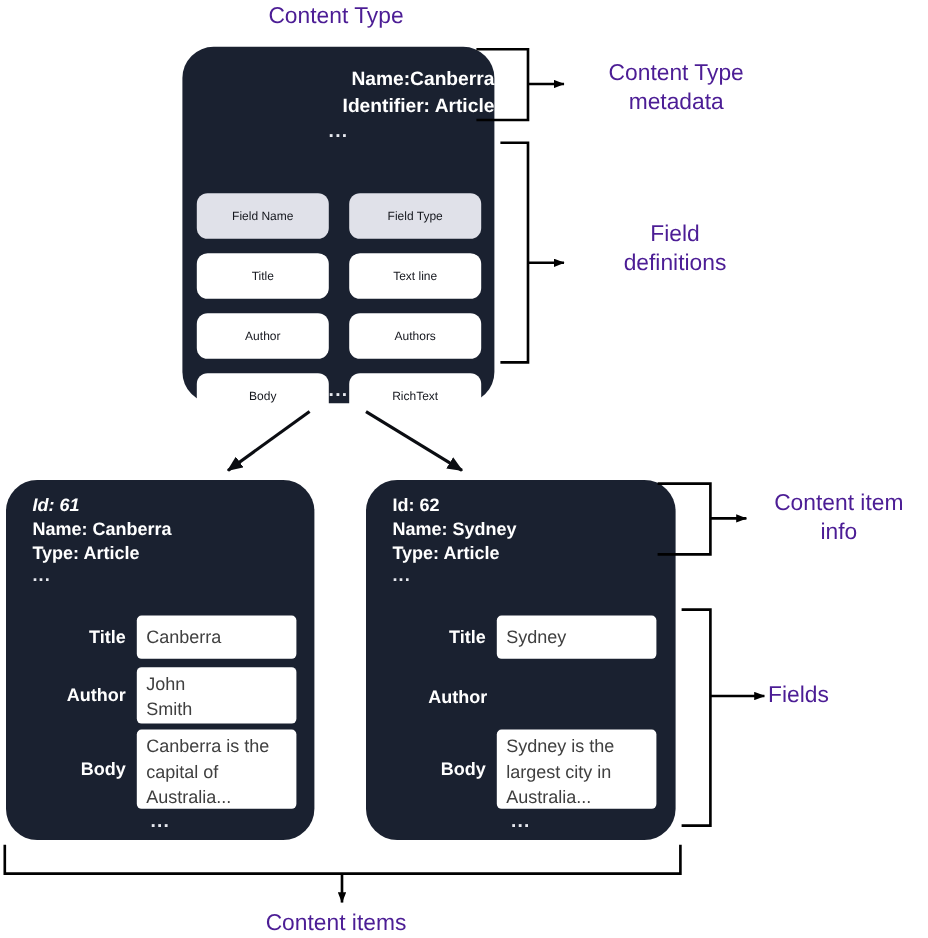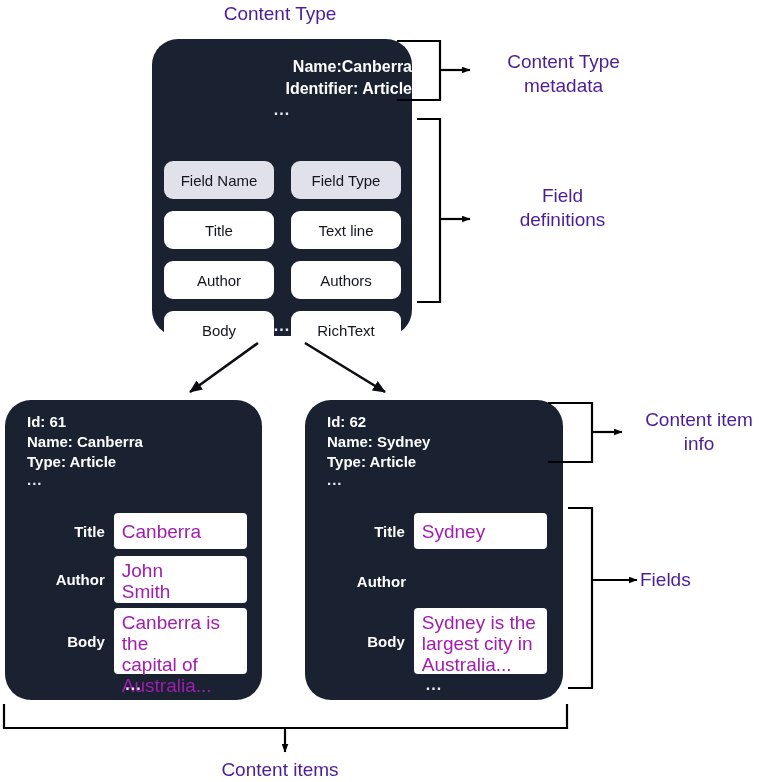--- a/index.html
+++ b/index.html
@@ -61,21 +61,21 @@
     letter-spacing: 1px;
     line-height: 10px;
   }
   .chip {
     position: absolute;
     height: 38px;
     border-radius: 9px;
     display: flex;
     align-items: center;
     justify-content: center;
-    font-size: 15px;
+    font-size: 10px;
     color: #14161d;
     box-sizing: border-box;
   }
   .chip.header { background: #e0e1e9; }
   .chip.value  { background: #ffffff; }
 
   
   .ci-head {
     position: absolute;
     left: 22px;
@@ -103,22 +103,22 @@
     color: #ffffff;
     font-size: 15px;
     font-weight: bold;
     text-align: right;
     padding-right: 9px;
     box-sizing: border-box;
   }
   .field-box {
     background: #ffffff;
     border-radius: 4px;
-    color: #a21caf;
-    font-size: 19px;
+    color: #404040;
+    font-size: 15px;
     line-height: 21px;
     padding: 4px 8px;
     box-sizing: border-box;
     display: flex;
     align-items: center;
     white-space: pre-line;
   }
   .field-box.multi { align-items: flex-start; }
 
   
@@ -176,21 +176,21 @@
   </div>
 
   <div class="diagram-label" style="left:476px; top:50px; width:175px;">Content Type
 metadata</div>
 
   <div class="diagram-label" style="left:485px; top:184px; width:155px;">Field
 definitions</div>
 
   <div class="card" style="left:5px; top:400px; width:257px; height:300px;">
 
-    <div class="ci-head" style="top:12px;">Id: 61</div>
+    <div class="ci-head" style="top:12px;font-style:italic;">Id: 61</div>
     <div class="ci-head" style="top:32px;">Name: Canberra</div>
     <div class="ci-head" style="top:52px;">Type: Article</div>
     <div class="ci-ellipsis" style="top:71px;">...</div>
 
     <div class="field-row" style="left:20px; top:113px; width:222px; height:36px;">
       <div class="field-label" style="width:90px;">Title</div>
       <div class="field-box" style="width:135px; height:36px;">Canberra</div>
     </div>
 
     <div class="field-row" style="left:20px; top:156px; width:222px; height:47px;">

